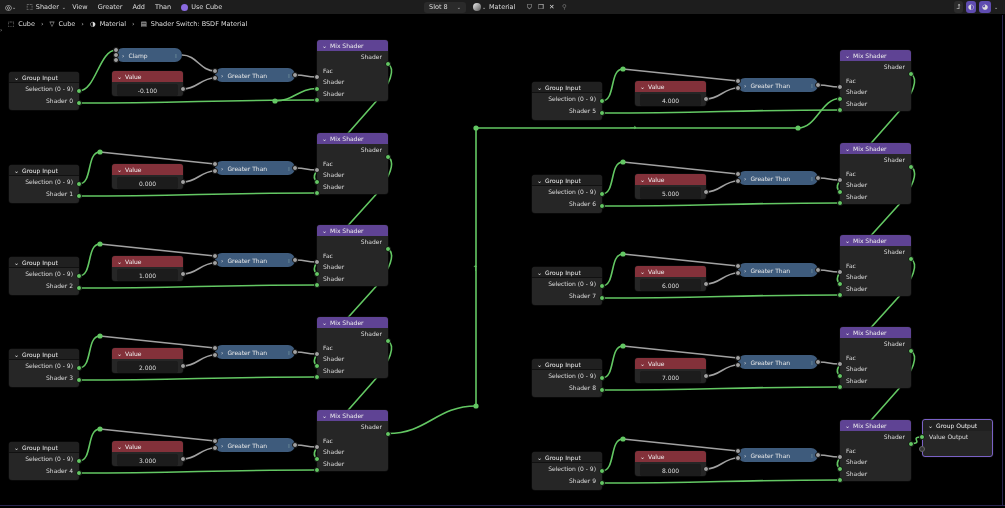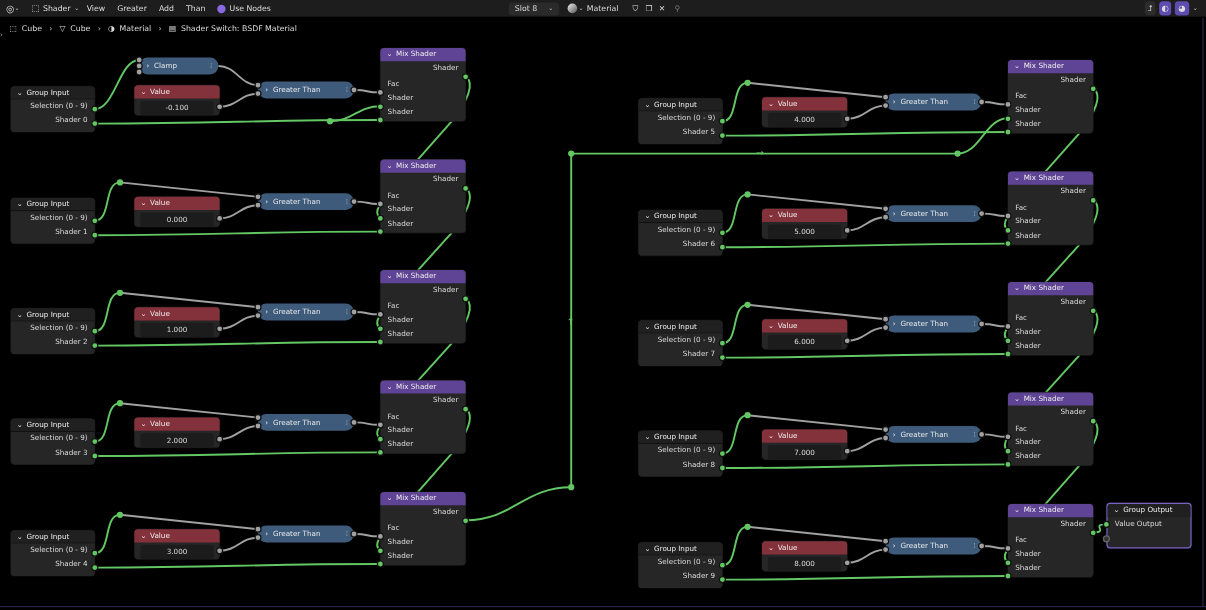--- a/index.html
+++ b/index.html
@@ -39,21 +39,21 @@
     <span style="font-size:7px">⬚</span>
     <span>Shader</span>
     <span class="chev" style="margin-left:auto">⌄</span>
   </div>
   <div class="item">View</div>
   <div class="item">Greater</div>
   <div class="item">Add</div>
   <div class="item">Than</div>
   <div class="item" style="gap:3px">
     <span style="width:7px;height:7px;border-radius:50%;background:#8a6ae0;display:inline-block"></span>
-    <span>Use Nodes</span>
+    <span>Use Cube</span>
   </div>
   <div class="item" style="position:absolute;left:424px;width:42px;background:#2a2a2a;border-radius:3px;height:11px">
     <span>Slot 8</span>
     <span class="chev" style="margin-left:auto">⌄</span>
   </div>
   <div class="item" style="position:absolute;left:468px;gap:1px">
     <span style="width:8px;height:8px;border-radius:50%;background:linear-gradient(135deg,#eee,#555);display:inline-block"></span>
     <span class="chev">⌄</span>
   </div>
   <div class="item" style="position:absolute;left:484px;width:42px">

